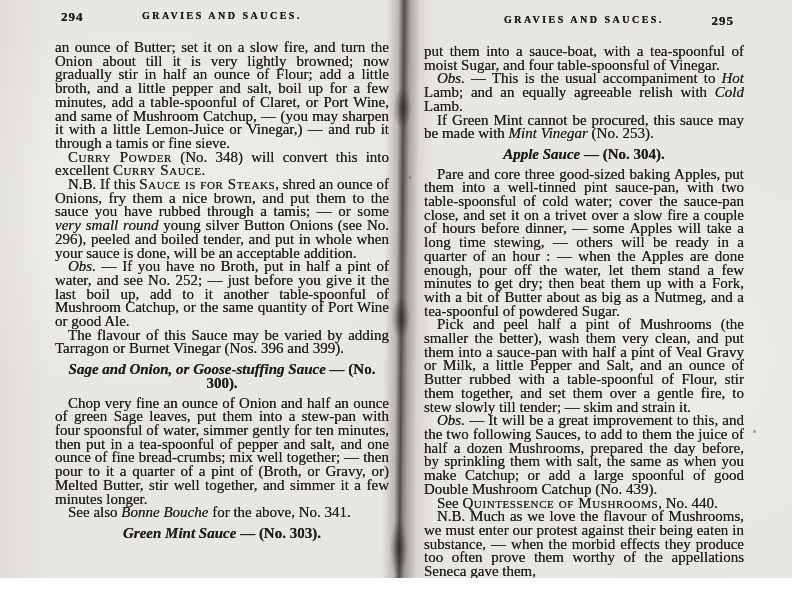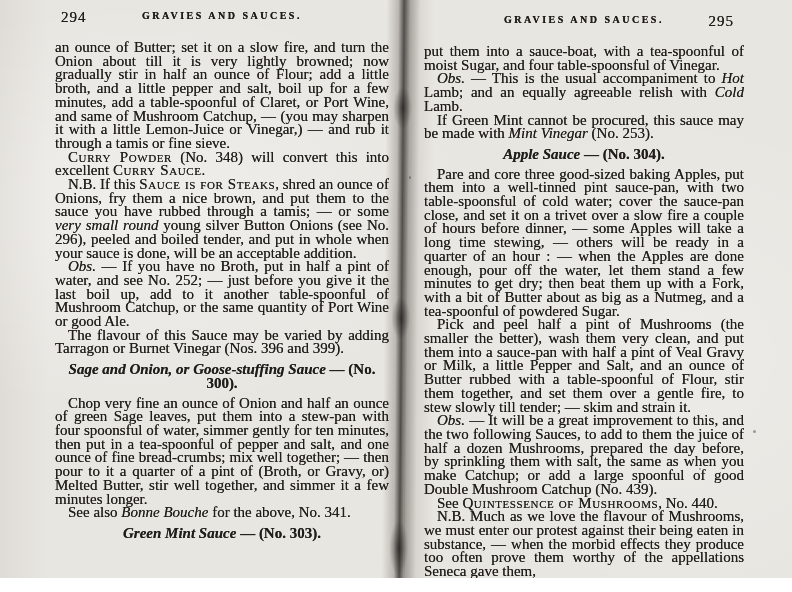--- a/index.html
+++ b/index.html
@@ -24,21 +24,21 @@
   .page{position:absolute;top:10px;}
   .page-left{left:55px;width:334px;}
   .page-right{left:424px;top:14px;width:320px;}
   .page-header{position:relative;height:18px;margin-bottom:13px;}
   .running-title{
     position:absolute;left:0;right:0;text-align:center;
     font-size:10px;font-weight:700;letter-spacing:2.5px;
     text-shadow:0 0 0.5px currentColor;
   }
   .page-number{
-    position:absolute;top:-1px;font-size:15px;font-weight:400;letter-spacing:1px;
+    position:absolute;top:-1px;font-size:13px;font-weight:700;letter-spacing:1px;
     text-shadow:0 0 0.5px currentColor;
   }
   .page-number.pn-left{left:6px;}
   .page-number.pn-right{right:10px;}
   .body p{
     margin:0;text-align:justify;
     font-size:15px;line-height:13.7px;
     text-shadow:0 0 0.45px rgba(32,30,27,0.85);
   }
   .body p.indent{text-indent:13px;}

